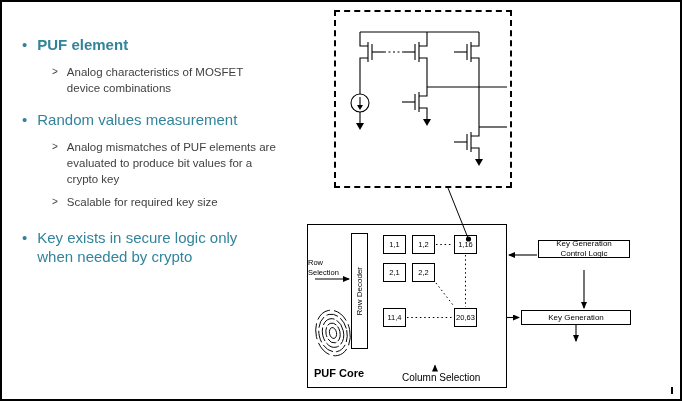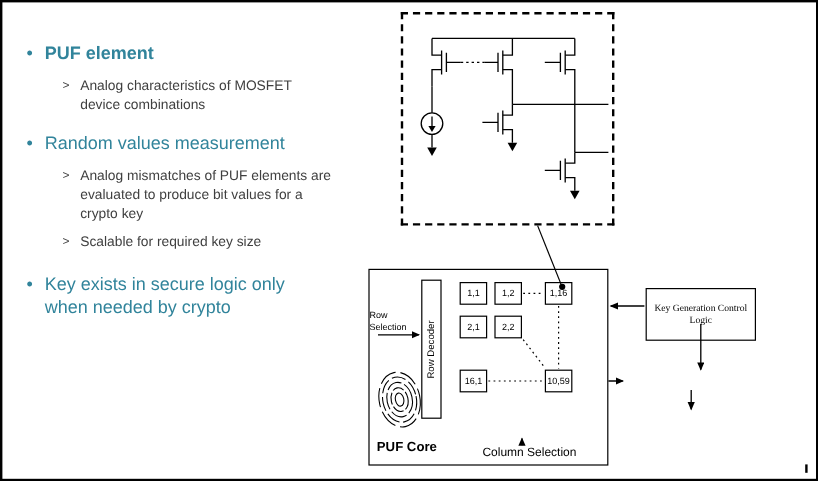--- a/index.html
+++ b/index.html
@@ -19,21 +19,21 @@
   
   .box { position:absolute; border:1px solid #000; background:#fff; z-index:2;
          display:flex; align-items:center; justify-content:center; text-align:center; }
   .dashed-box { position:absolute; left:332px; top:8px; width:178px; height:178px;
                 border:2px dashed #000; background:transparent; z-index:1; }
   .puf-core { left:305px; top:222px; width:200px; height:164px; background:transparent; }
   .row-decoder { left:349px; top:231px; width:17px; height:116px; }
   .vtext { writing-mode:vertical-rl; transform:rotate(180deg); font-size:8px; white-space:nowrap; }
   .cell { width:23px; height:19px; font-size:7.5px; }
   .col-decoder { left:379px; top:346px; width:110px; height:15px; font-size:7.5px; }
-  .kg-ctrl { left:536px; top:238px; width:92px; height:44px; font-size:8px; line-height:1.25; padding:1px 4px;font-family:Liberation Serif, serif; }
+  .kg-ctrl { left:536px; top:238px; width:92px; height:18px; font-size:8px; line-height:1.25; padding:1px 4px; }
   .kg { left:519px; top:308px; width:110px; height:15px; font-size:8px; }
   .kv { left:519px; top:341px; width:110px; height:15px; font-size:8px; letter-spacing:0.5px; }
   .lbl { position:absolute; color:#000; z-index:2; }
   .row-sel { left:306px; top:256px; width:36px; font-size:7.5px; line-height:1.35; }
   .col-sel { left:400px; top:370px; font-size:10px; }
   .puf-core-lbl { left:312px; top:365px; font-size:11px; font-weight:bold; }
   .overlay { position:absolute; left:0; top:0; z-index:5; pointer-events:none; }
   .corner-tick { position:absolute; left:669px; top:385px; width:2px; height:7px; background:#000; z-index:6; }
 </style>
 </head>
@@ -76,27 +76,28 @@
     <span class="vtext">Row Decoder</span>
   </div>
 
   <div class="lbl row-sel">Row Selection</div>
 
   <div class="box cell" style="left:381px; top:233px;">1,1</div>
   <div class="box cell" style="left:410px; top:233px;">1,2</div>
   <div class="box cell" style="left:452px; top:233px;">1,16</div>
   <div class="box cell" style="left:381px; top:261px;">2,1</div>
   <div class="box cell" style="left:410px; top:261px;">2,2</div>
-  <div class="box cell" style="left:381px; top:306px;">16,1</div>
-  <div class="box cell" style="left:452px; top:306px;">10,59</div>
+  <div class="box cell" style="left:381px; top:306px;">11,4</div>
+  <div class="box cell" style="left:452px; top:306px;">20,63</div>
 
   <div class="lbl col-sel">Column Selection</div>
   <div class="lbl puf-core-lbl">PUF Core</div>
 
   <div class="box kg-ctrl">Key Generation Control Logic</div>
+  <div class="box kg">Key Generation</div>
 
   <div class="corner-tick"></div>
 
   <svg class="overlay" width="682" height="401" viewBox="0 0 682 401">
     <defs>
       <marker id="ah" markerWidth="9" markerHeight="8" refX="6" refY="3" orient="auto" markerUnits="userSpaceOnUse">
         <path d="M0,0 L7,3 L0,6 Z" fill="#000"></path>
       </marker>
     </defs>
 

